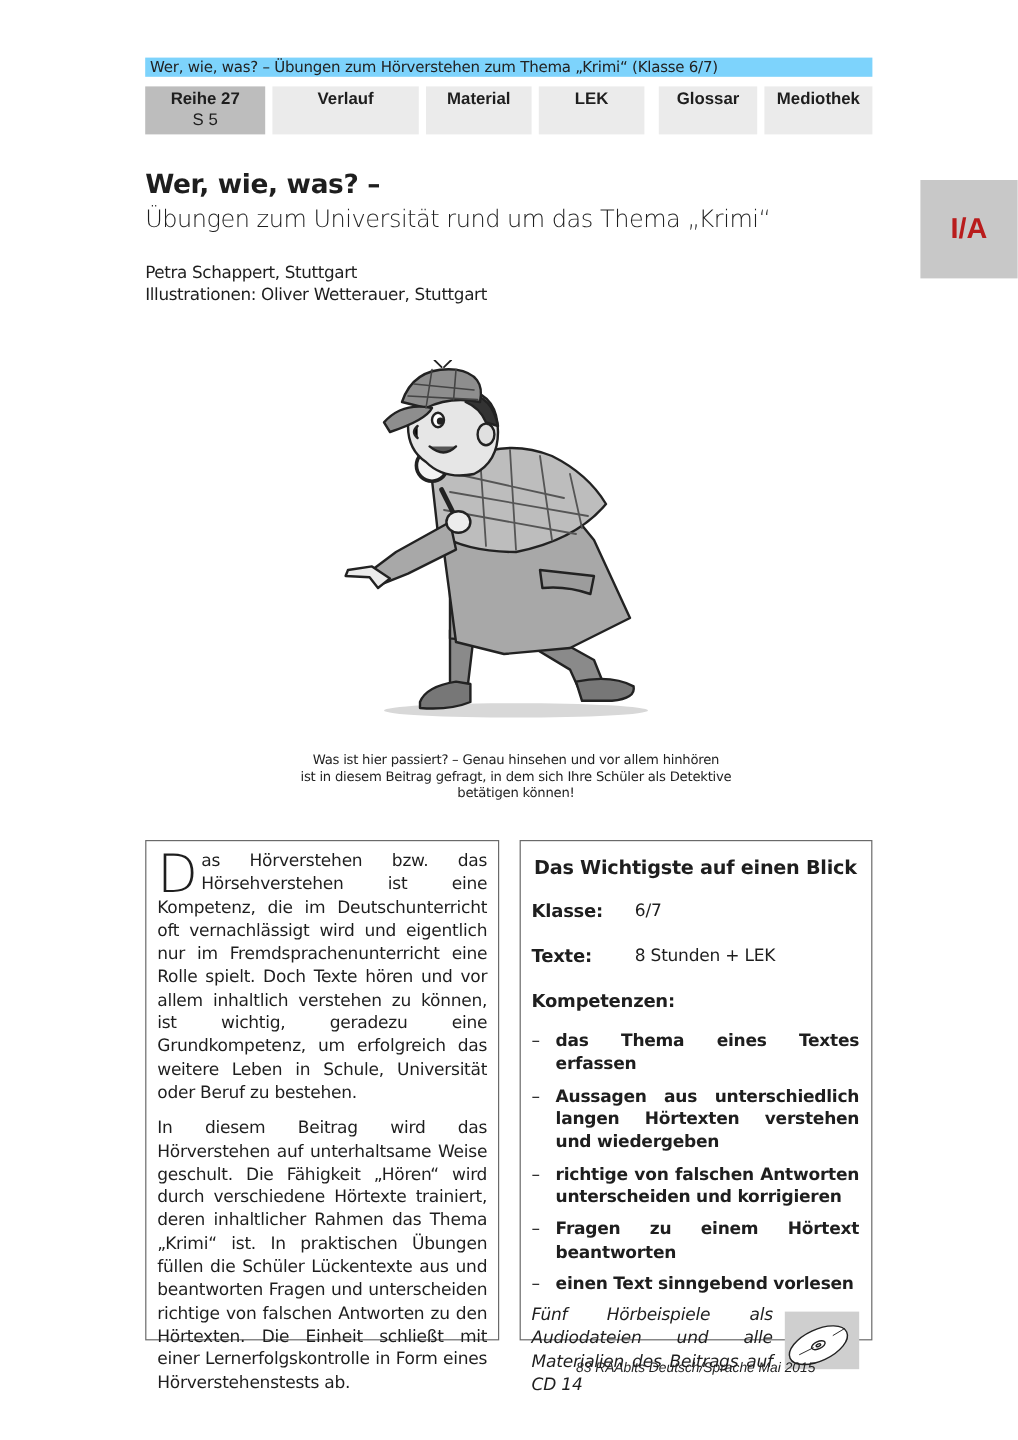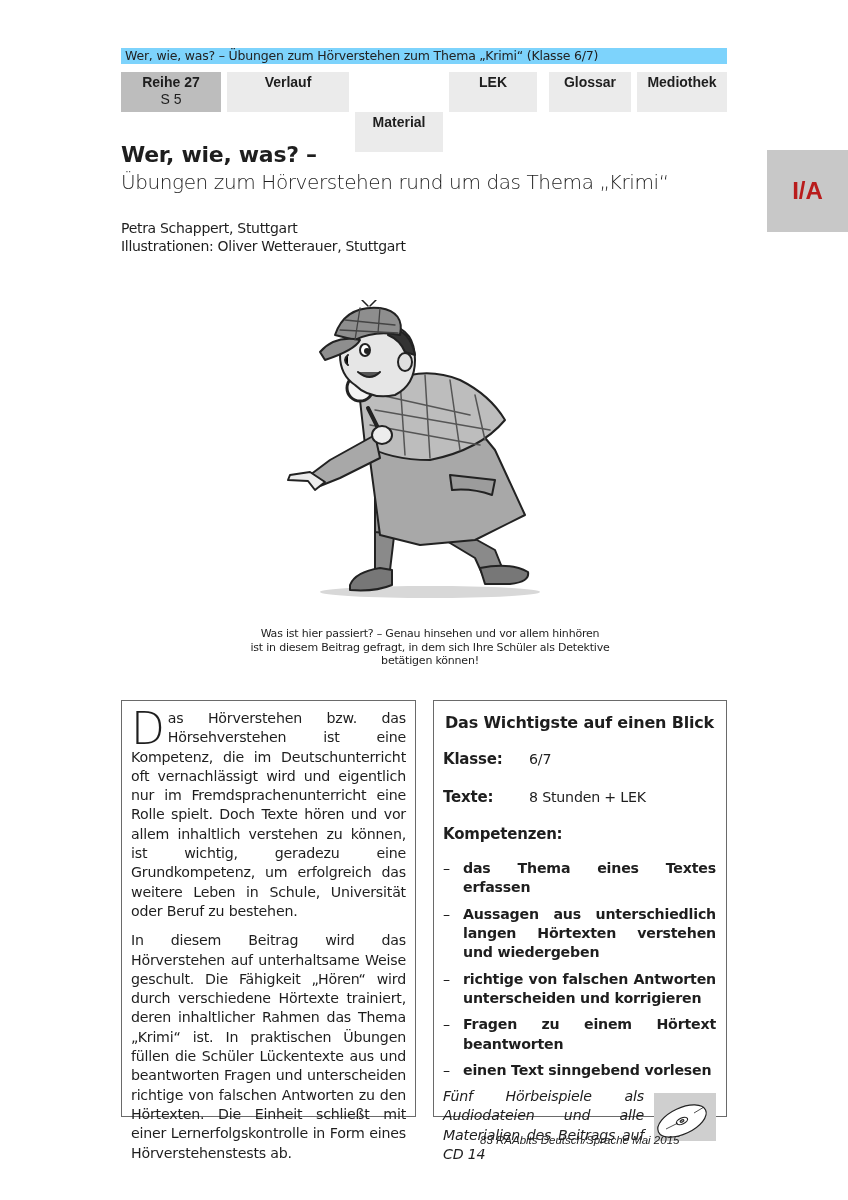--- a/index.html
+++ b/index.html
@@ -54,38 +54,38 @@
 <div class="topbar">Wer, wie, was? – Übungen zum Hörverstehen zum Thema „Krimi“ (Klasse 6/7)</div>
 
 <div class="tabs">
   <div class="tab active" style="left:0;width:100px;">
     <span>Reihe 27</span>
     <span class="sub">S 5</span>
   </div>
   <div class="tab" style="left:106px;width:122px;">
     <span>Verlauf</span>
   </div>
-  <div class="tab" style="left:234px;width:88px;margin-top:40px;">
+  <div class="tab" style="left:234px;width:88px;">
     <span>Material</span>
   </div>
   <div class="tab" style="left:328px;width:88px;">
     <span>LEK</span>
   </div>
   <div class="tab" style="left:428px;width:82px;">
     <span>Glossar</span>
   </div>
   <div class="tab" style="left:516px;width:90px;">
     <span>Mediothek</span>
   </div>
 </div>
 
 <div class="side-tab">I/A</div>
 
 <div class="title-bold">Wer, wie, was? –</div>
-<div class="title-sub">Übungen zum Hörverstehen rund um das Thema „Krimi“</div>
+<div class="title-sub">Übungen zum Universität rund um das Thema „Krimi“</div>
 
 <div class="author">
   <div>Petra Schappert, Stuttgart</div>
   <div>Illustrationen: Oliver Wetterauer, Stuttgart</div>
 </div>
 
 <svg class="illus" viewBox="0 0 275 305">
   <g stroke="#222" stroke-width="2" stroke-linejoin="round" stroke-linecap="round">
 
     <ellipse cx="150" cy="292" rx="110" ry="6" fill="#d8d8d8" stroke="none"></ellipse>

